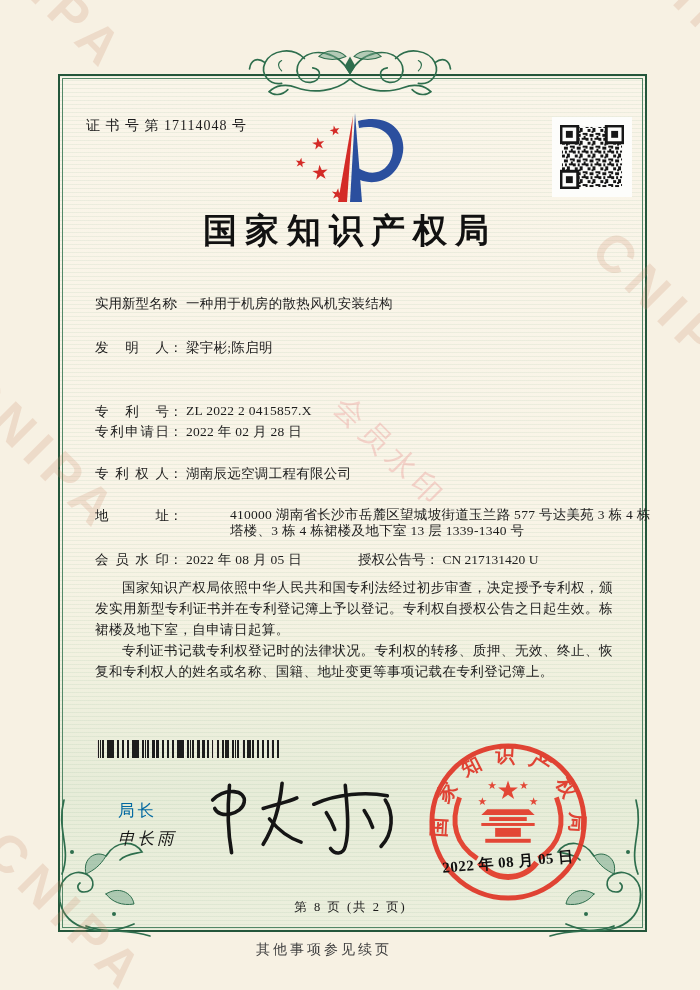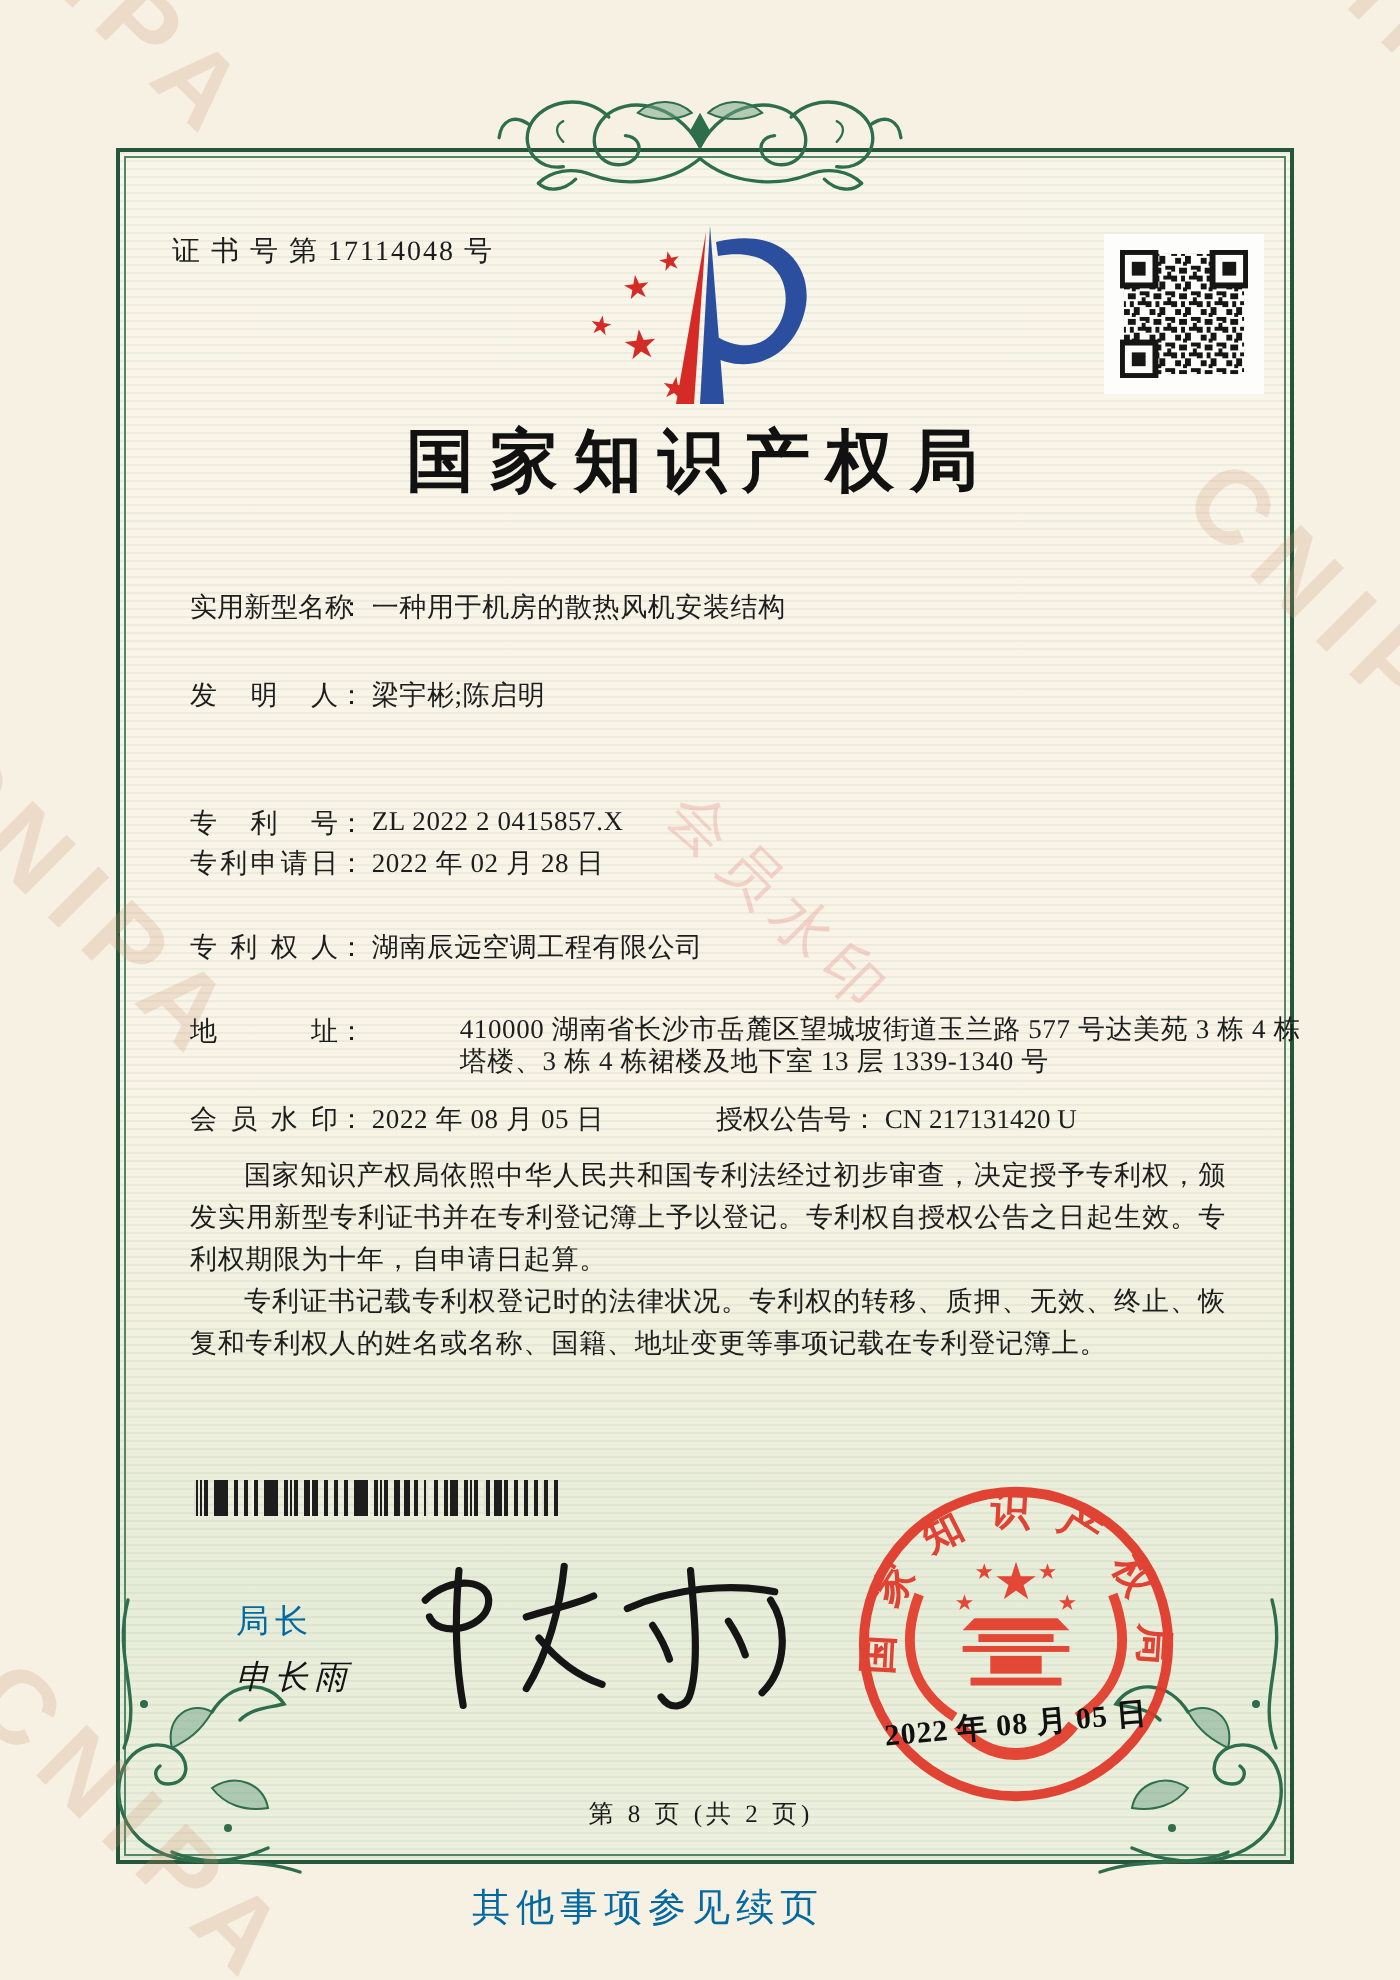--- a/index.html
+++ b/index.html
@@ -76,21 +76,21 @@
   .sign-name{position:absolute;left:118px;top:828px;font-size:16.5px;letter-spacing:3px;color:#141414;font-style:italic;}
   .signature{position:absolute;left:200px;top:775px;width:200px;height:88px;z-index:4;}
 
   .seal{position:absolute;left:424px;top:738px;width:168px;height:168px;z-index:5;mix-blend-mode:multiply;opacity:0.93;}
   .seal-date{
     position:absolute;left:426px;top:853px;width:164px;z-index:6;text-align:center;
     font-size:15px;font-weight:700;color:#101010;letter-spacing:0.5px;transform:rotate(-5deg);
   }
 
   .page-number{position:absolute;left:58px;top:899px;width:585px;text-align:center;font-size:12.5px;letter-spacing:2px;color:#1b1b1b;z-index:4;}
-  .footer-note{position:absolute;left:0;top:941px;width:648px;text-align:center;font-size:19px;letter-spacing:3px;color:#0369a1;z-index:4;}
+  .footer-note{position:absolute;left:0;top:941px;width:648px;text-align:center;font-size:14px;letter-spacing:3px;color:#404040;z-index:4;}
 </style>
 </head>
 <body>
 
 <div class="page">
 
   <div class="frame">
     <div class="frame-inner"></div>
   </div>
 
@@ -221,21 +221,21 @@
         <span class="flabel">会员水印</span><span class="fcolon">：</span>
         <span class="fvalue">2022 年 08 月 05 日</span>
         <span class="grant-no-col">
           <span>授权公告号</span><span>：</span>
           <span>CN 217131420 U</span>
         </span>
       </div>
     </div>
 
     <div class="paras">
-      <p>国家知识产权局依照中华人民共和国专利法经过初步审查，决定授予专利权，颁发实用新型专利证书并在专利登记簿上予以登记。专利权自授权公告之日起生效。专利权期限为十年，自申请日起算。</p>
+      <p>国家知识产权局依照中华人民共和国专利法经过初步审查，决定授予专利权，颁发实用新型专利证书并在专利登记簿上予以登记。专利权自授权公告之日起生效。栋裙楼及地下室，自申请日起算。</p>
       <p>专利证书记载专利权登记时的法律状况。专利权的转移、质押、无效、终止、恢复和专利权人的姓名或名称、国籍、地址变更等事项记载在专利登记簿上。</p>
     </div>
 
     <div class="barcode"></div>
 
     <div class="sign-title">局长</div>
     <div class="sign-name">申长雨</div>
     <svg class="signature" viewBox="0 0 190 80">
       <g fill="none" stroke="#151515" stroke-width="3.4" stroke-linecap="round">
         <path d="M28,8 C26,30 26,50 30,72"></path>

